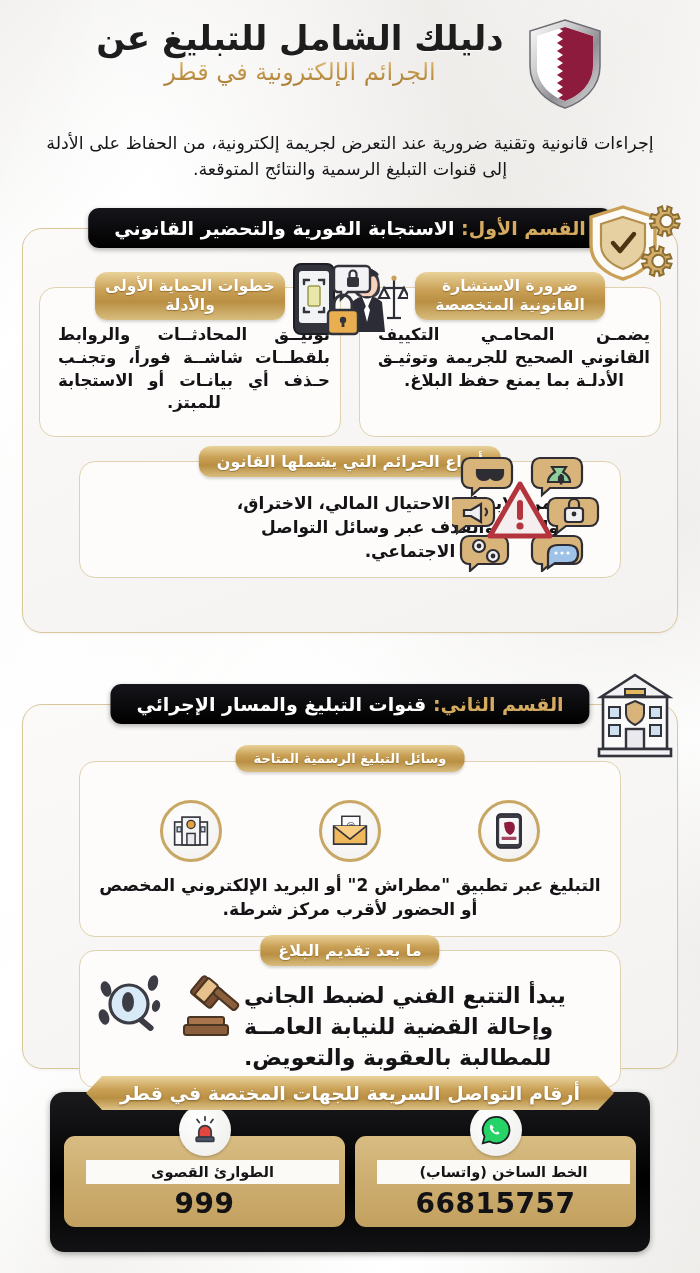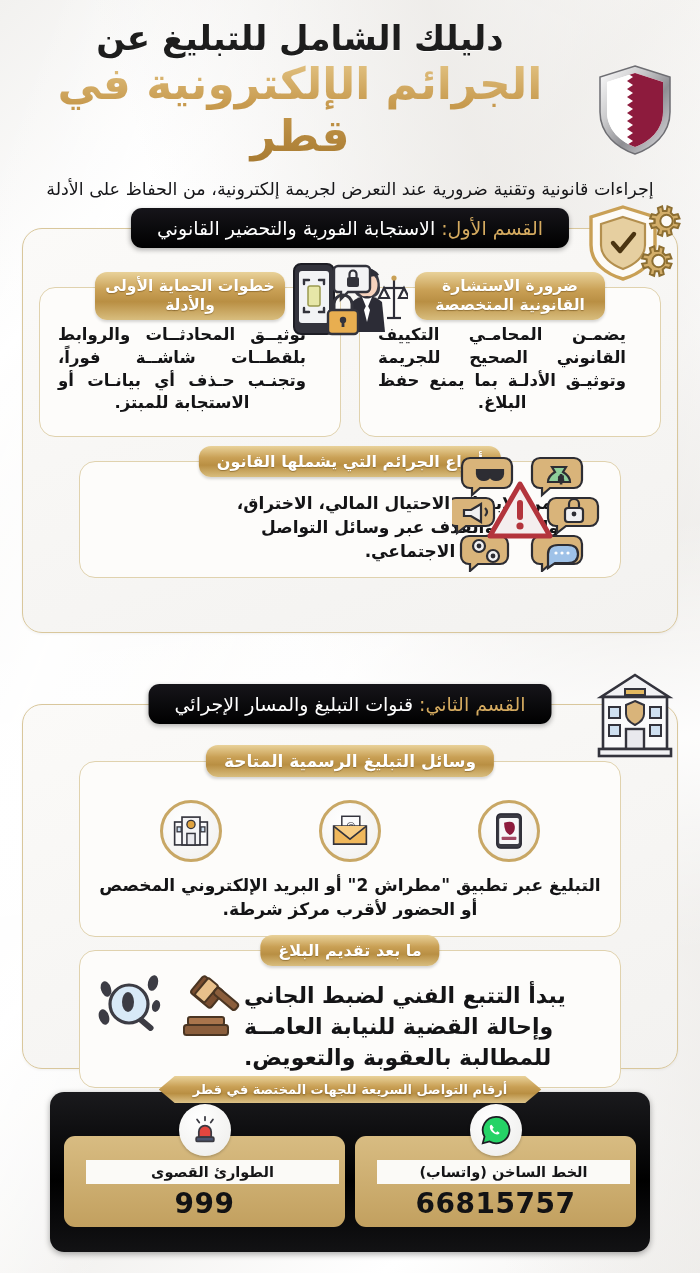--- a/index.html
+++ b/index.html
@@ -21,29 +21,29 @@
   .sheen{position:absolute;pointer-events:none;}
   .sheen1{top:-120px;left:-180px;width:520px;height:1500px;transform:rotate(22deg);
     background:linear-gradient(90deg, rgba(255,255,255,0) 0%, rgba(255,255,255,.95) 45%, rgba(255,255,255,0) 100%);}
   .sheen2{top:-200px;right:-260px;width:640px;height:1700px;transform:rotate(-18deg);
     background:linear-gradient(90deg, rgba(236,234,231,0) 0%, rgba(236,234,231,.85) 50%, rgba(236,234,231,0) 100%);}
   .sheen3{top:560px;left:-60px;width:860px;height:430px;transform:rotate(-7deg);
     background:linear-gradient(180deg, rgba(255,255,255,0) 0%, rgba(255,255,255,.9) 50%, rgba(255,255,255,0) 100%);}
 
   
   .header{position:relative;padding:18px 26px 0 26px;text-align:center;}
-  .title-row{display:flex;align-items:flex-end;justify-content:center;gap:22px;}
+  .title-row{display:flex;align-items:flex-start;justify-content:center;gap:22px;}
   .titles{flex:0 1 auto;text-align:center;}
   .title-1{
     font-size:34px;line-height:1.18;font-weight:bold;color:#1d1d1d;
     letter-spacing:-.3px;
     text-shadow:0 1px 0 rgba(255,255,255,.7);
   }
   .title-2{
-    font-size:44px;line-height:1.18;font-weight:bold;
+    font-size:24px;line-height:1.18;font-weight:normal;
     background:linear-gradient(180deg,#e4c586 0%,#c79a4e 45%,#a87b32 100%);
     -webkit-background-clip:text;background-clip:text;color:transparent;
     letter-spacing:-.3px;
   }
   .shield-qa{width:78px;height:92px;flex:0 0 auto;margin-bottom:6px;}
   .subtitle{
     margin:14px auto 0 auto;width:630px;
     font-size:17.5px;line-height:1.5;font-weight:normal;color:#17171a;
   }
 
@@ -53,21 +53,21 @@
     border:1.6px solid #d9c79c;
     border-radius:20px;
     background:linear-gradient(160deg,#fbfaf8 0%, #f3f2f0 100%);
     box-shadow:0 1px 3px rgba(0,0,0,.05);
   }
   .sec-banner{
     position:absolute;top:-21px;left:50%;transform:translateX(-50%);
     background:linear-gradient(180deg,#16151a 0%, #000000 100%);
     color:#fff;border-radius:11px;
     padding:9px 26px;
-    font-size:19px;font-weight:normal;white-space:nowrap;
+    font-size:19px;font-weight:bold;white-space:nowrap;
     box-shadow:0 2px 5px rgba(0,0,0,.3);
     z-index:3;
   }
   .sec-banner .gold{color:#d5ab60;}
   .sec-icon{position:absolute;z-index:4;}
 
   
   .gold-pill{
     display:inline-block;
     background:linear-gradient(180deg,#e9d29a 0%,#c9a055 38%,#b98f43 62%,#d8bd7e 100%);
@@ -78,21 +78,21 @@
     box-shadow:0 2px 3px rgba(0,0,0,.16);
   }
 
   
   .sec1{position:absolute;left:22px;top:228px;width:656px;height:405px;}
   .cards-row{position:absolute;top:58px;left:16px;right:16px;display:flex;gap:14px;justify-content:space-between;}
   .mini-card{
     position:relative;width:302px;
     border:1.5px solid #e0d2ae;border-radius:16px;
     background:#fdfcfa;
-    padding:34px 28px 12px 12px;
+    padding:34px 4px 12px 12px;
     min-height:150px;
   }
   .mini-head{
     position:absolute;top:-16px;left:50%;transform:translateX(-50%);
     width:190px;text-align:center;font-size:15.5px;line-height:1.22;
     padding:5px 10px;
   }
   .mini-body{
     font-size:16.5px;line-height:1.38;font-weight:bold;color:#141416;
     text-align:justify;text-align-last:center;
@@ -115,21 +115,21 @@
   }
   .crime-icons{position:absolute;right:8px;top:-8px;width:160px;height:118px;}
 
   
   .sec2{position:absolute;left:22px;top:704px;width:656px;height:365px;}
   .channels{
     position:absolute;left:56px;right:56px;top:56px;
     border:1.5px solid #e0d2ae;border-radius:16px;background:#fdfcfa;
     padding:36px 14px 14px 14px;
   }
-  .channels-head{position:absolute;top:-17px;left:50%;transform:translateX(-50%);font-size:17px;white-space:nowrap;}
+  .channels-head{position:absolute;top:-17px;left:50%;transform:translateX(-50%);font-size:13px;white-space:nowrap;}
   .ch-icons{display:flex;justify-content:space-around;align-items:center;padding:2px 18px 8px 18px;}
   .ch-circle{
     width:62px;height:62px;border-radius:50%;
     border:3px solid #c8a765;
     background:radial-gradient(circle at 38% 32%, #ffffff 0%, #f0efed 100%);
     display:flex;align-items:center;justify-content:center;
   }
   .channels-body{
     font-size:17px;line-height:1.4;font-weight:bold;color:#141416;text-align:center;margin-top:4px;
   }
@@ -148,21 +148,21 @@
   
   .contacts{
     position:absolute;left:50px;right:50px;top:1092px;height:160px;
     background:linear-gradient(180deg,#1a1a1d 0%,#000 55%,#121214 100%);
     border-radius:14px;
     box-shadow:0 2px 6px rgba(0,0,0,.35);
   }
   .contacts-banner{
     position:absolute;top:-16px;left:50%;transform:translateX(-50%);
     background:linear-gradient(180deg,#e9d29a 0%,#c9a055 40%,#b98f43 65%,#dcc288 100%);
-    color:#ffffff;font-weight:bold;font-size:13px;white-space:nowrap;
+    color:#ffffff;font-weight:bold;font-size:19px;white-space:nowrap;
     padding:6px 34px;
     clip-path:polygon(16px 0, calc(100% - 16px) 0, 100% 50%, calc(100% - 16px) 100%, 16px 100%, 0 50%);
     text-shadow:0 1px 2px rgba(70,45,5,.5);
     z-index:3;
   }
   .contact-row{position:absolute;top:44px;left:14px;right:14px;display:flex;justify-content:space-between;gap:10px;}
   .contact-card{
     position:relative;flex:1;
     background:linear-gradient(180deg,#d8bc82 0%,#c2a05f 100%);
     border-radius:11px;padding:18px 6px 9px 6px;text-align:center;

